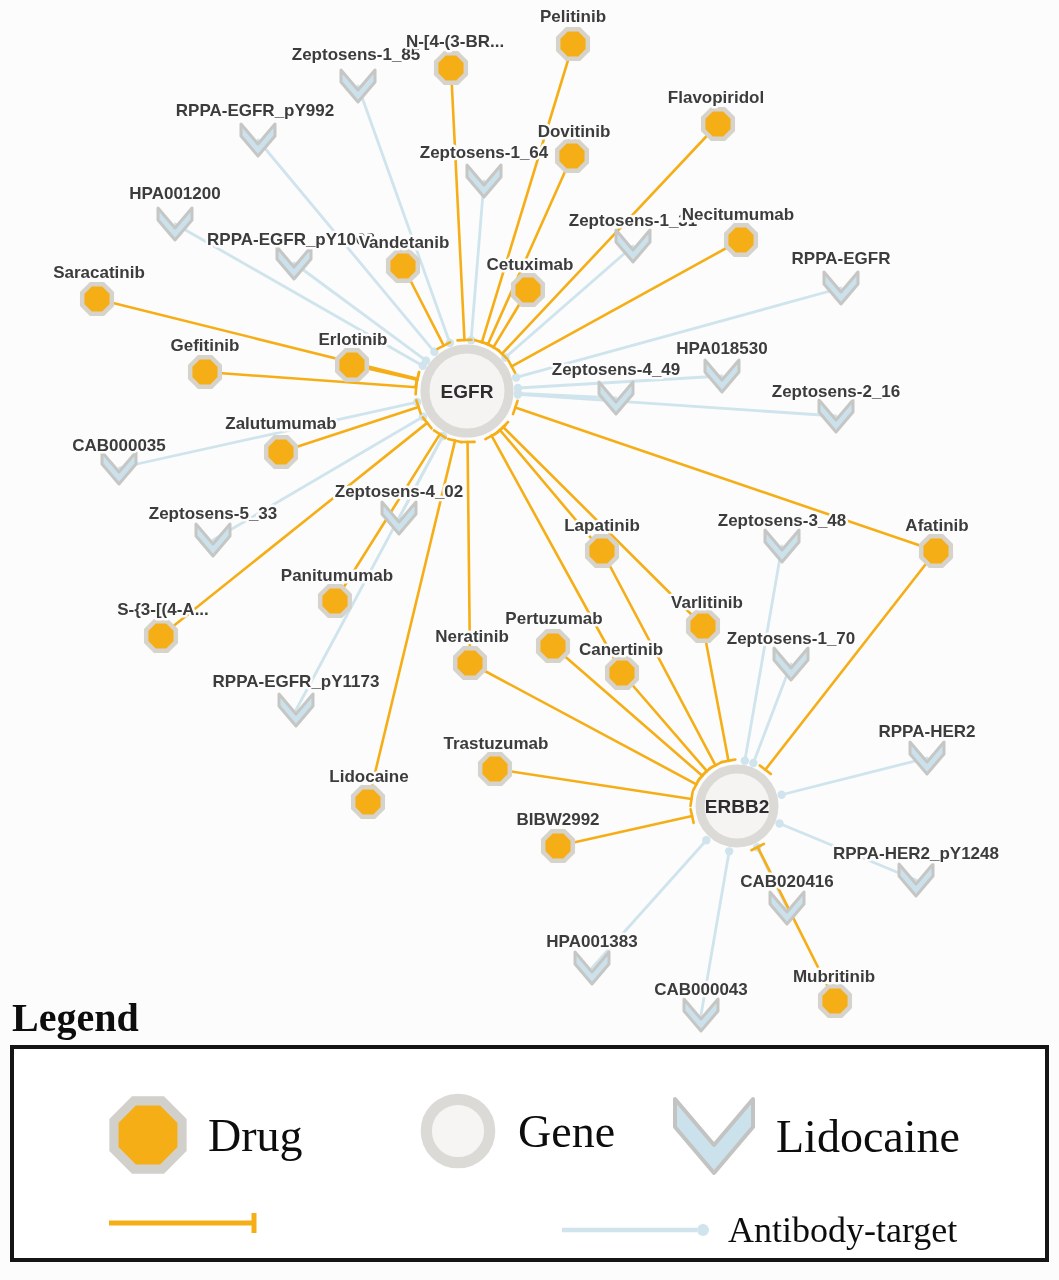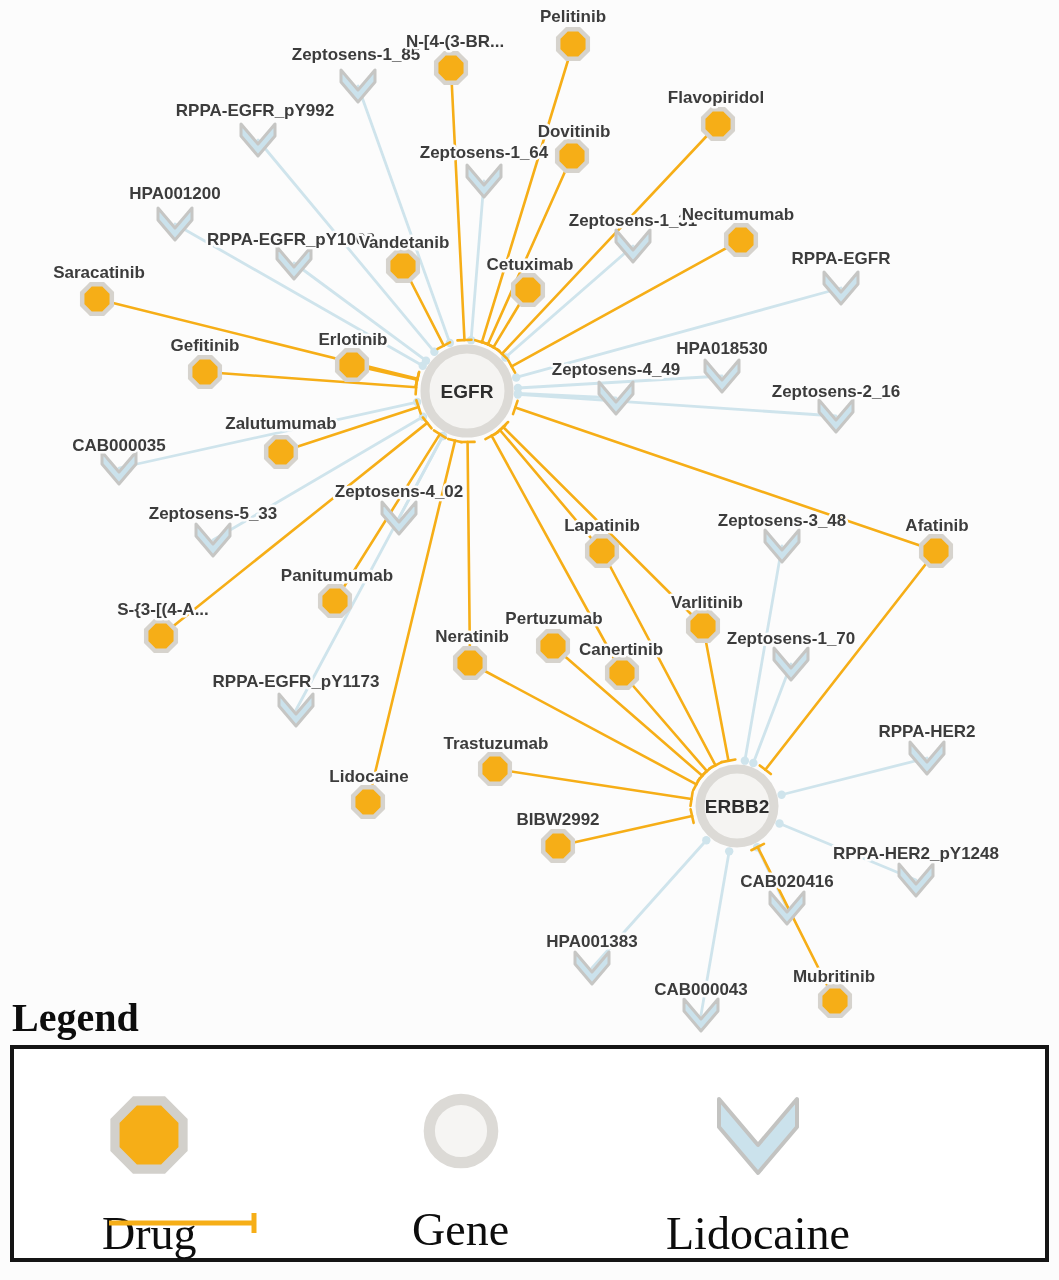--- a/index.html
+++ b/index.html
@@ -15,21 +15,21 @@
   .gene-node{fill:var(--gene-fill);stroke:var(--gene-stroke);stroke-width:9;}
   .antibody-node{fill:var(--antibody-fill);stroke:var(--antibody-stroke);stroke-width:3;stroke-linejoin:round;}
   .node-label{font:700 17px "Liberation Sans","DejaVu Sans",sans-serif;fill:var(--label);
               text-anchor:middle;paint-order:stroke;stroke:var(--background);stroke-width:5px;stroke-linejoin:round;}
   .gene-label{font:700 19px "Liberation Sans","DejaVu Sans",sans-serif;fill:#2d2d2d;text-anchor:middle;}
 
   
   .legend-title{position:absolute;left:12px;top:994px;font:700 40px "Liberation Serif","DejaVu Serif",serif;
                 color:var(--legend-text);}
   .legend-box{position:absolute;left:10px;top:1045px;width:1031px;height:209px;border:4px solid #151515;background:#fff;}
-  .legend-item{position:absolute;display:flex;align-items:center;gap:26px;flex-direction:column;}
+  .legend-item{position:absolute;display:flex;align-items:center;gap:14px;}
   .li-drug{left:88px;top:40px;}
   .li-gene{left:398px;top:36px;}
   .li-antibody{left:652px;top:42px;}
   .le-drug{left:92px;top:160px;}
   .le-antibody{left:545px;top:160px;}
   .ltext{font:400 46px "Liberation Serif","DejaVu Serif",serif;color:var(--legend-text);}
   .etext{font:400 36px "Liberation Serif","DejaVu Serif",serif;color:var(--legend-text);}
   .leg-oct{fill:var(--drug-fill);stroke:#d2d0cb;stroke-width:9;}
   .leg-gene{fill:#f6f5f3;stroke:#dcdad6;stroke-width:11;}
   .leg-chev{fill:var(--antibody-fill);stroke:#c3c3c1;stroke-width:4;stroke-linejoin:round;}
@@ -266,15 +266,22 @@
       <span class="ltext">Lidocaine</span>
     </div>
 
     <div class="legend-item le-drug">
       <svg width="160" height="28" viewBox="0 0 160 28">
         <line class="leg-dline" x1="3" y1="14" x2="148" y2="14"></line>
         <line class="leg-dline" x1="148" y1="4" x2="148" y2="24"></line>
       </svg>
     </div>
 
+    <div class="legend-item le-antibody">
+      <svg width="155" height="28" viewBox="0 0 155 28">
+        <line class="leg-aline" x1="3" y1="14" x2="138" y2="14"></line>
+        <circle class="leg-adot" cx="144" cy="14" r="6"></circle>
+      </svg>
+      <span class="etext">Antibody-target</span>
+    </div>
 
   </div>
 </div>
 
 </body></html>

